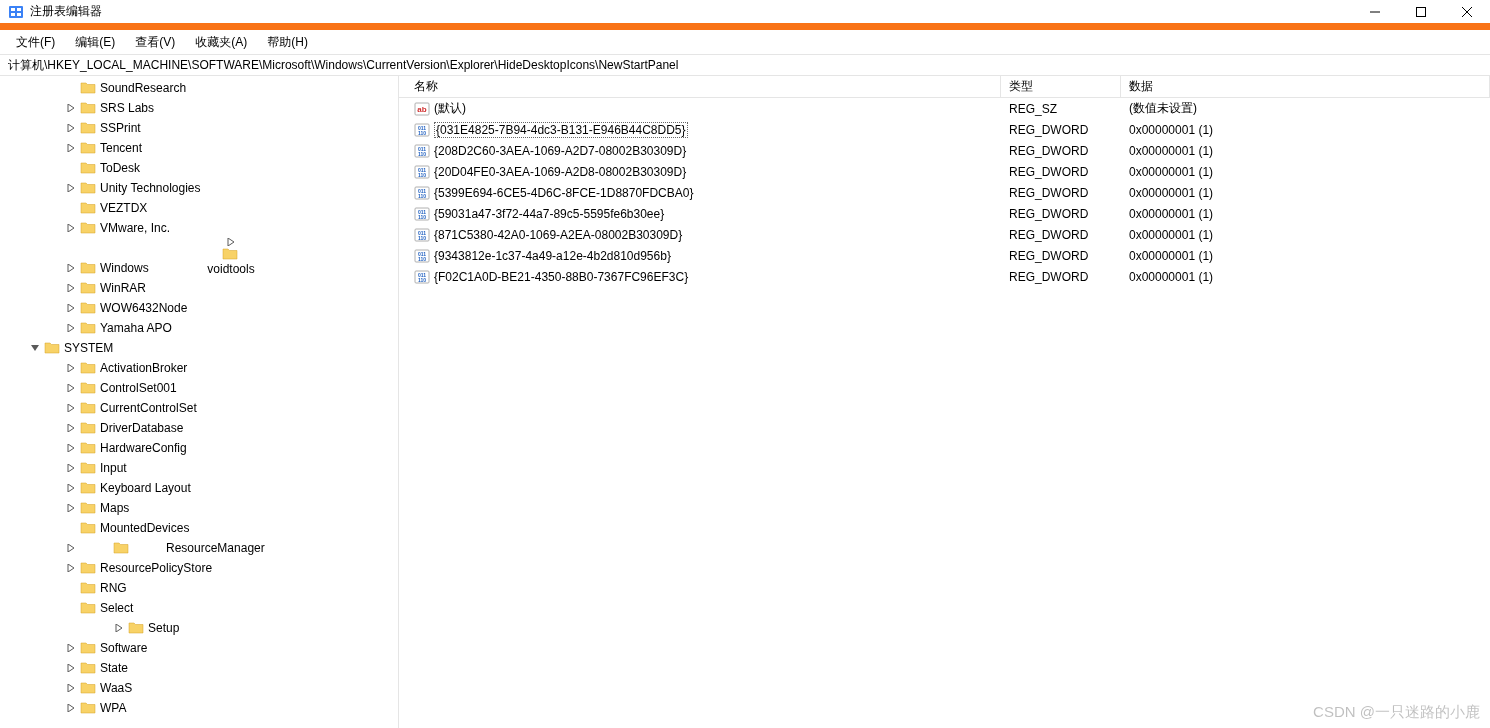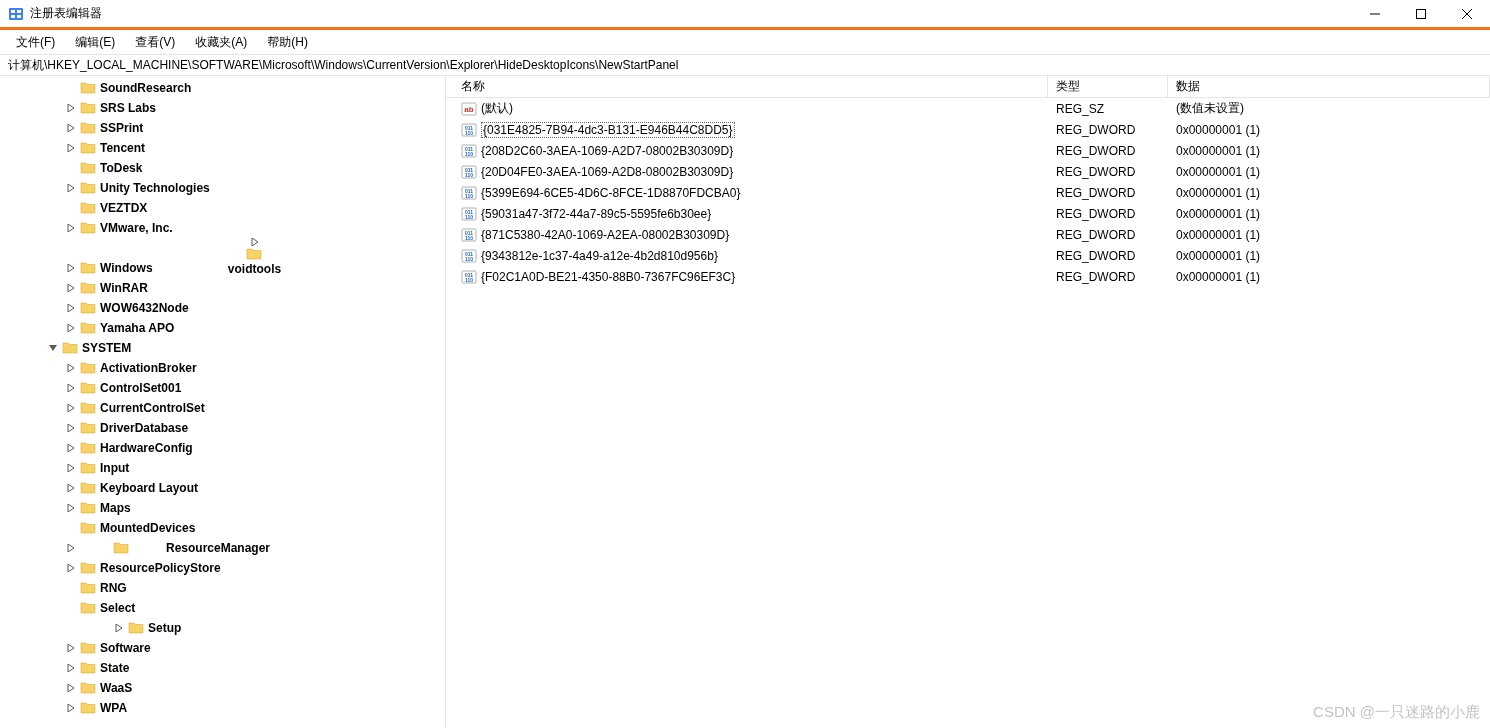--- a/index.html
+++ b/index.html
@@ -1,26 +1,26 @@
 <!DOCTYPE html>
 <html><head>
 <meta charset="utf-8">
 <style>
 * { box-sizing: border-box; margin: 0; padding: 0; }
 body { font-family: "Microsoft YaHei", "Segoe UI", sans-serif; font-size: 12px; background: #fff; color: #000; width: 1490px; height: 728px; overflow: hidden; display: flex; flex-direction: column; }
-.titlebar { height: 30px; display: flex; align-items: center; padding-left: 8px; border-bottom: 3px solid #f97316; }
+.titlebar { height: 30px; display: flex; align-items: center; padding-left: 8px; border-bottom: 7px solid #f97316; }
 .titlebar .app-icon { width: 16px; height: 16px; margin-right: 6px; display: inline-flex; }
 .titlebar .title { flex: 1; font-size: 12px; }
 .titlebar .win-ctrl { width: 46px; height: 30px; display: flex; align-items: center; justify-content: center; }
 .titlebar .win-ctrl svg { stroke: #000; }
 .menubar { height: 24px; display: flex; align-items: center; padding: 0 8px; gap: 4px; }
 .menubar .menu-item { padding: 2px 8px; cursor: default; }
 .addressbar { height: 22px; border-top: 1px solid #e5e5e5; border-bottom: 1px solid #e5e5e5; display: flex; align-items: center; padding: 0 8px; font-size: 12px; }
 .content { flex: 1; display: flex; min-height: 0; }
-.tree-pane { width: 446px; border-right: 1px solid #e5e5e5; overflow-y: auto; padding: 2px 0 2px 0; font-weight: bold; }
+.tree-pane { width: 399px; border-right: 1px solid #e5e5e5; overflow-y: auto; padding: 2px 0 2px 0; }
 .list-pane { flex: 1; display: flex; flex-direction: column; overflow: hidden; }
 .list-header { display: flex; height: 22px; align-items: center; border-bottom: 1px solid #e5e5e5; background: #fff; font-size: 12px; }
 .list-header .col { padding: 0 8px; border-right: 1px solid #e5e5e5; height: 100%; display: flex; align-items: center; }
 .col-name { width: 595px; margin-left: 7px; }
 .col-type { width: 120px; }
 .col-data { flex: 1; }
 .list-body { flex: 1; overflow: auto; }
 .list-row { display: flex; height: 21px; align-items: center; }
 .list-row .cell { padding: 0 8px; overflow: hidden; white-space: nowrap; text-overflow: ellipsis; display: flex; align-items: center; }
 .list-row .cell.col-name { gap: 4px; }
@@ -205,21 +205,21 @@
         <span class="exp">
           <svg width="8" height="8">
             <path d="M1 0 L7 4 L1 8 Z" fill="none" stroke="#5a5a5a"></path>
           </svg>
         </span>
         <span class="folder-icon"><svg viewBox="0 0 16 16" class="folder-svg">
             <path d="M1 3 h5 l1.5 1.5 H15 V13 H1 Z"></path>
           </svg></span>
         <span>Yamaha APO</span>
       </div>
-      <div class="tree-row" style="padding-left: 46px;">
+      <div class="tree-row" style="padding-left: 28px;">
         <span class="exp">
           <svg width="8" height="8">
             <path d="M0 1 L8 1 L4 7 Z" fill="#5a5a5a"></path>
           </svg>
         </span>
         <span class="folder-icon"><svg viewBox="0 0 16 16" class="folder-svg">
             <path d="M1 3 h5 l1.5 1.5 H15 V13 H1 Z"></path>
           </svg></span>
         <span>SYSTEM</span>
       </div>

